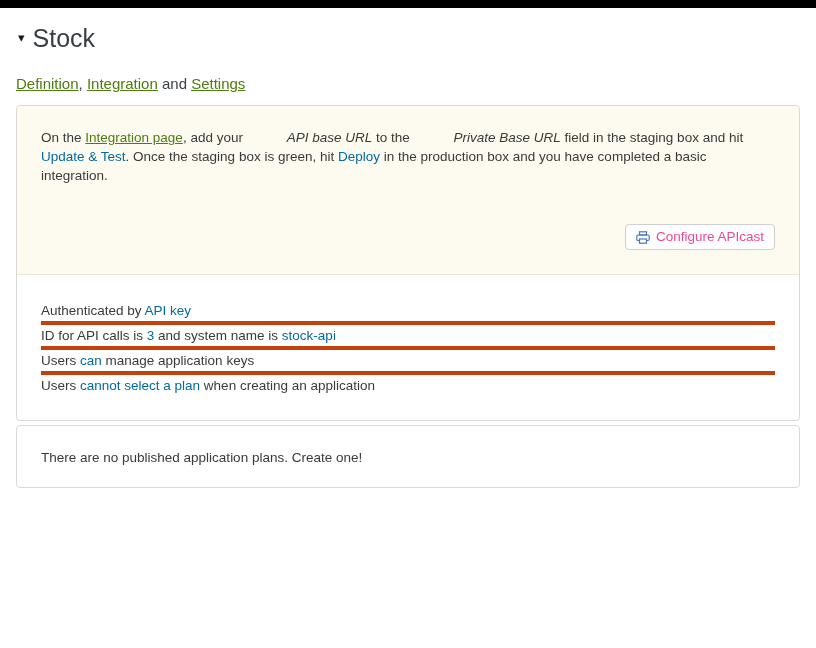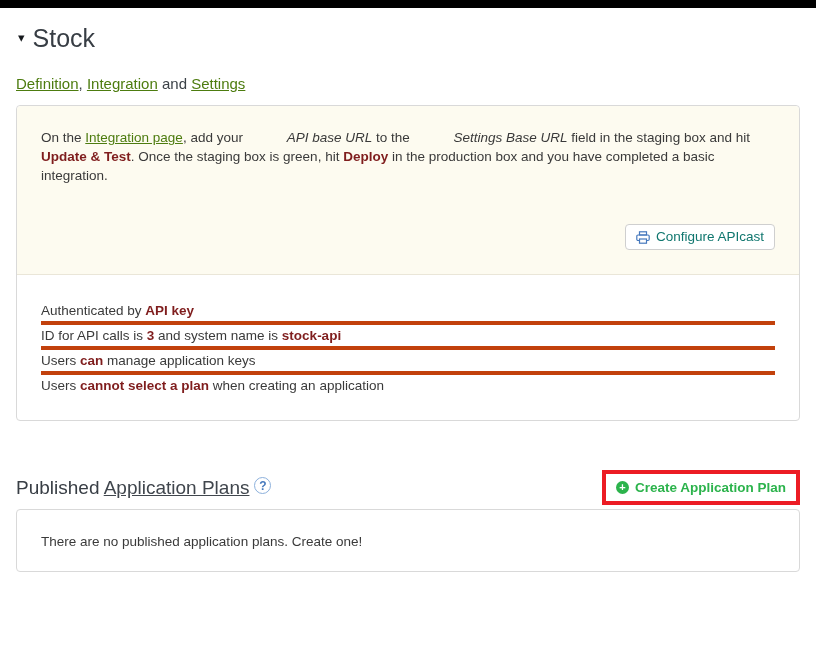--- a/index.html
+++ b/index.html
@@ -18,26 +18,26 @@
 
   
   .service-nav { margin-top: 20px; font-size: 15px; line-height: 19px; color: #3c4248; }
   a.dlink, .service-nav a { color: #4d7c0f; text-decoration: underline; cursor: pointer; }
 
   
   .panel { margin-top: 12px; border: 1px solid #d9d9d9; border-radius: 4px; background: #fff; }
   .hint { background: #fdfbf0; border-bottom: 1px solid #eae6d8; border-radius: 4px 4px 0 0; padding: 22px 24px 24px 24px; }
   .hint p { margin: 0; font-size: 13.5px; line-height: 19px; color: #3a3a3a; }
   .hint em { font-style: italic; margin-left: 40px; }
-  .hint strong, .settings strong { font-weight: bold; color: #7f1d1d; }
+  .hint strong, .settings strong { font-weight: normal; color: #0369a1; }
   .btn-row { margin-top: 39px; text-align: right; }
   .btn-outline {
     display: inline-flex; align-items: center; gap: 6px;
     background: #fff; border: 1px solid #cfcfcf; border-radius: 4px;
-    color: #0f766e; font-size: 13.5px; line-height: 16px;
+    color: #ec4899; font-size: 13.5px; line-height: 16px;
     padding: 4px 10px; cursor: pointer; font-family: inherit;
   }
   .btn-outline svg { display: block; }
 
   
   .settings ul { list-style: none; margin: 25px 24px 24px 24px; padding: 0; font-size: 13.5px; color: #3a3a3a; }
   .settings li { padding: 3px 0 3px 0; line-height: 15px; border-bottom: 4px solid #c2410c; }
   .settings li:last-child { border-bottom: none; }
 
   
@@ -79,21 +79,21 @@
     <span class="tri">▾</span>
     <span>Stock</span>
   </h1>
 
   <div class="service-nav">
     <a>Definition</a><span>, </span><a>Integration</a><span> and </span><a>Settings</a>
   </div>
 
   <div class="panel">
     <div class="hint">
-      <p><span>On the </span><a class="dlink">Integration page</a><span>, add your </span><em>API base URL</em><span> to the </span><em>Settings Base URL</em><span> field in the staging box and hit </span><strong>Update &amp; Test</strong><span>. Once the staging box is green, hit </span><strong>Deploy</strong><span> in the production box and you have completed a basic integration.</span></p>
+      <p><span>On the </span><a class="dlink">Integration page</a><span>, add your </span><em>API base URL</em><span> to the </span><em>Private Base URL</em><span> field in the staging box and hit </span><strong>Update &amp; Test</strong><span>. Once the staging box is green, hit </span><strong>Deploy</strong><span> in the production box and you have completed a basic integration.</span></p>
       <div class="btn-row">
         <button class="btn-outline">
           <span style="display:inline-flex;">
             <svg width="14" height="13" viewBox="0 0 14 13" fill="none" stroke="#4679bd" stroke-width="1.2">
               <rect x="3.5" y="0.8" width="7" height="3.2"></rect>
               <rect x="0.8" y="4" width="12.4" height="5.5" rx="1.2"></rect>
               <rect x="3.5" y="8" width="7" height="4.2" fill="#fdfdfd"></rect>
             </svg>
           </span>
           <span>Configure APIcast</span>
@@ -103,30 +103,19 @@
     <div class="settings">
       <ul>
         <li><span>Authenticated by </span><strong>API key</strong></li>
         <li><span>ID for API calls is </span><strong>3</strong><span> and system name is </span><strong>stock-api</strong></li>
         <li><span>Users </span><strong>can</strong><span> manage application keys</span></li>
         <li><span>Users </span><strong>cannot select a plan</strong><span> when creating an application</span></li>
       </ul>
     </div>
   </div>
 
-  <div class="pub-head">
-    <h2 class="pub-title">
-      <span>Published </span><a>Application Plans</a><span class="help-badge">?</span>
-    </h2>
-    <div class="highlight-box">
-      <button class="btn-create">
-        <span class="plus-circle">+</span>
-        <span>Create Application Plan</span>
-      </button>
-    </div>
-  </div>
 
   <div class="panel empty">
     <p>There are no published application plans. Create one!</p>
   </div>
 
 
 </div>
 
 </body></html>

